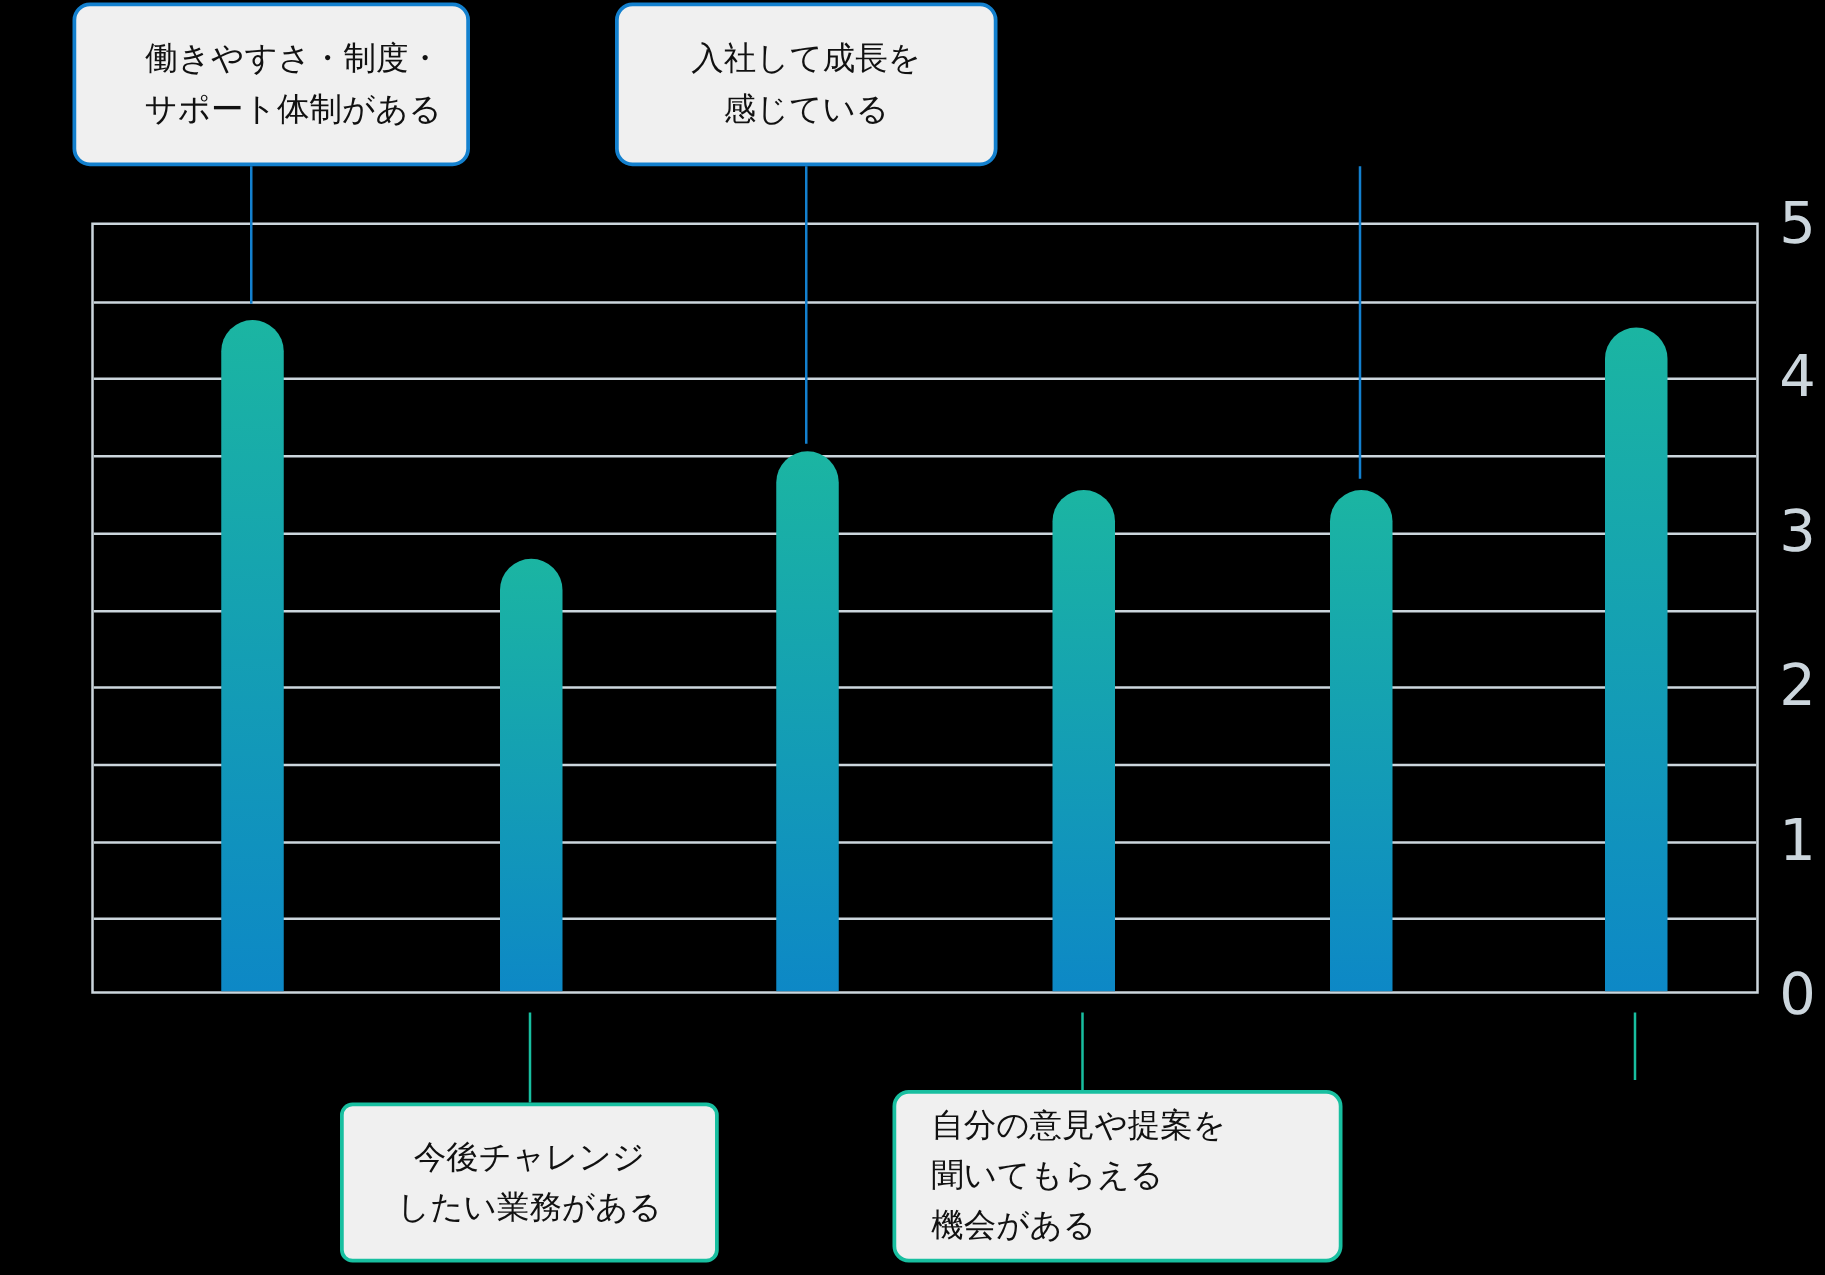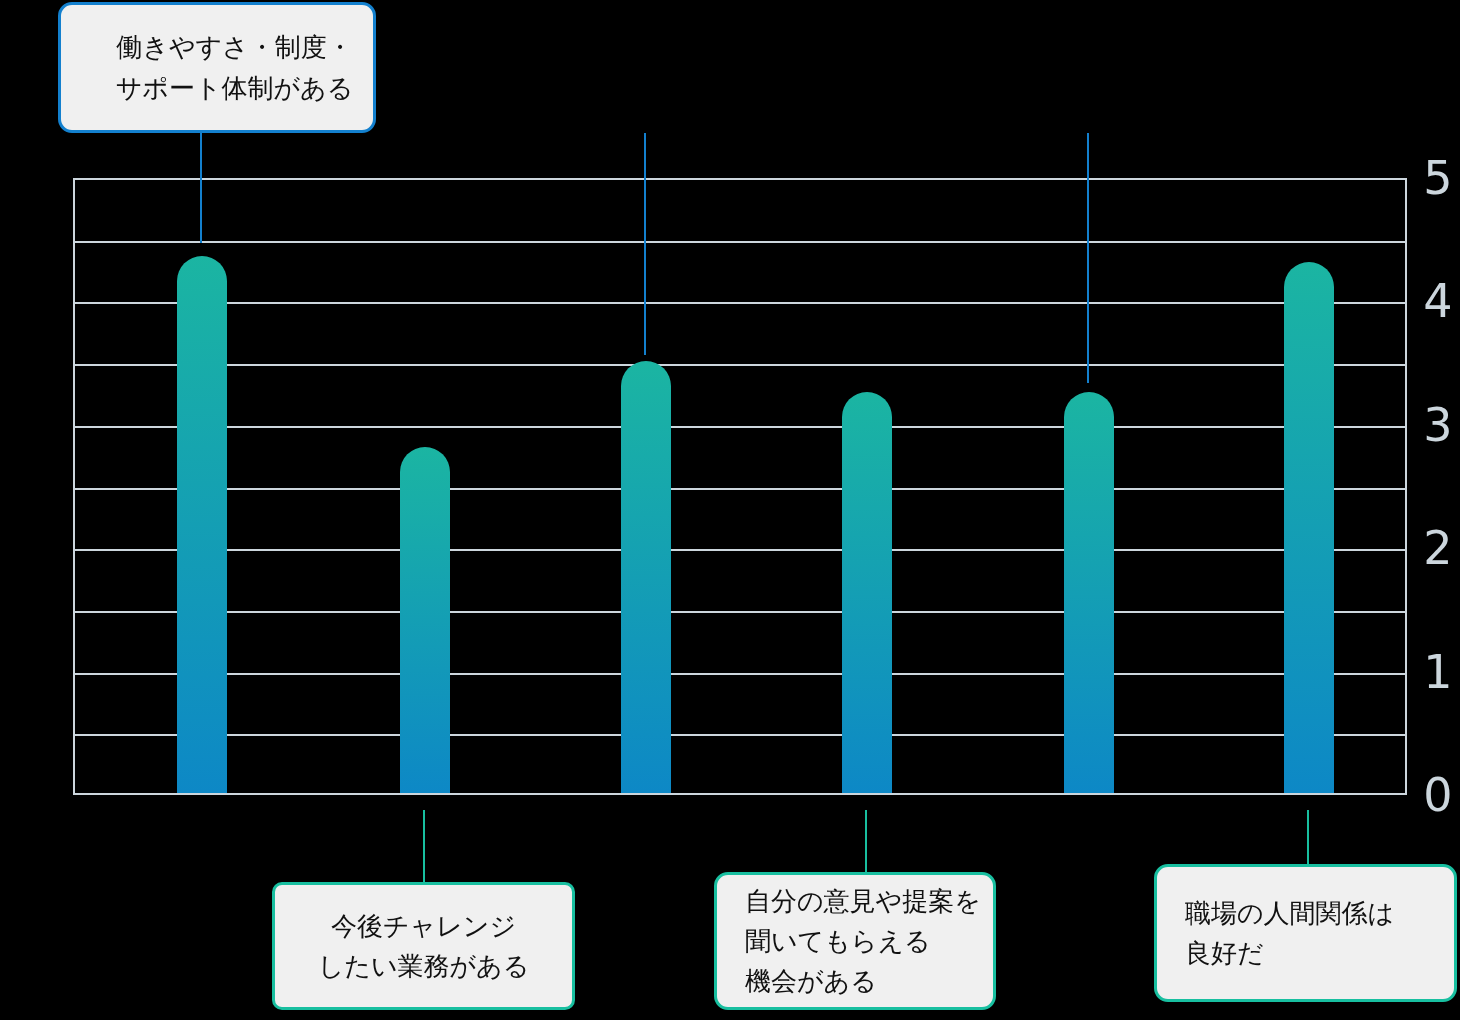--- a/index.html
+++ b/index.html
@@ -67,36 +67,36 @@
         <div class="bar" style="left: 1209px; height: 530.62px; background: linear-gradient(rgb(27, 181, 162) 0%, rgb(13, 136, 198) 100%);"></div>
       </div>
   </div>
 
   <div class="callout top center" style="left:58px;top:2px;width:318px;height:131px;padding-left:35px;">
     <div class="txt">働きやすさ・制度・
 サポート体制がある</div>
   </div>
   <div class="connector top" style="left:200px;top:133px;height:110px;"></div>
 
+  <div class="callout top center" style="left:492px;top:2px;width:306px;height:131px;">
+    <div class="txt">入社して成長を
+感じている</div>
+  </div>
   <div class="connector top" style="left:644px;top:133px;height:222px;"></div>
 
   <div class="connector top" style="left:1087px;top:133px;height:250px;"></div>
 
   <div class="connector bottom" style="left:423px;top:810px;height:72px;"></div>
   <div class="callout bottom center" style="left:272px;top:882px;width:303px;height:128px;border-radius:10px;">
     <div class="txt">今後チャレンジ
 したい業務がある</div>
   </div>
 
   <div class="connector bottom" style="left:865px;top:810px;height:62px;"></div>
-  <div class="callout bottom" style="left:714px;top:872px;width:282px;height:138px;">
+  <div class="callout bottom" style="left:714px;top:872px;width:360px;height:138px;border-radius:13px;">
     <div class="txt">自分の意見や提案を
 聞いてもらえる
 機会がある</div>
   </div>
 
   <div class="connector bottom" style="left:1307px;top:810px;height:54px;"></div>
-  <div class="callout bottom" style="left:1154px;top:864px;width:303px;height:138px;">
-    <div class="txt">職場の人間関係は
-良好だ</div>
-  </div>
 
 </div>
 
 </body></html>

